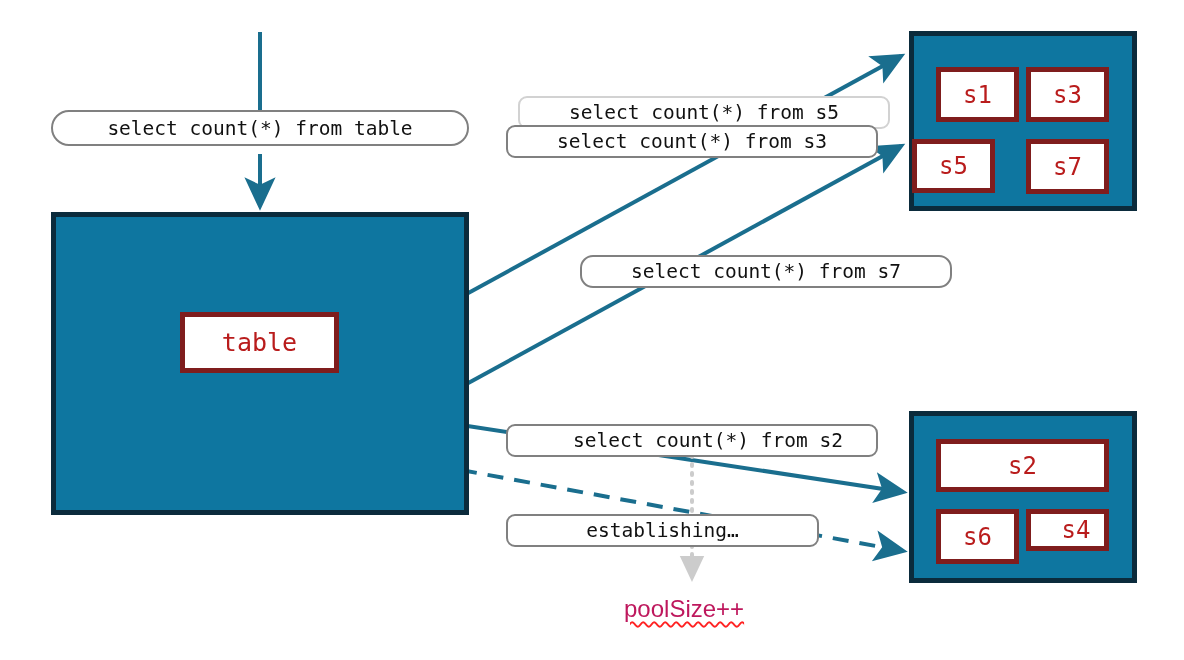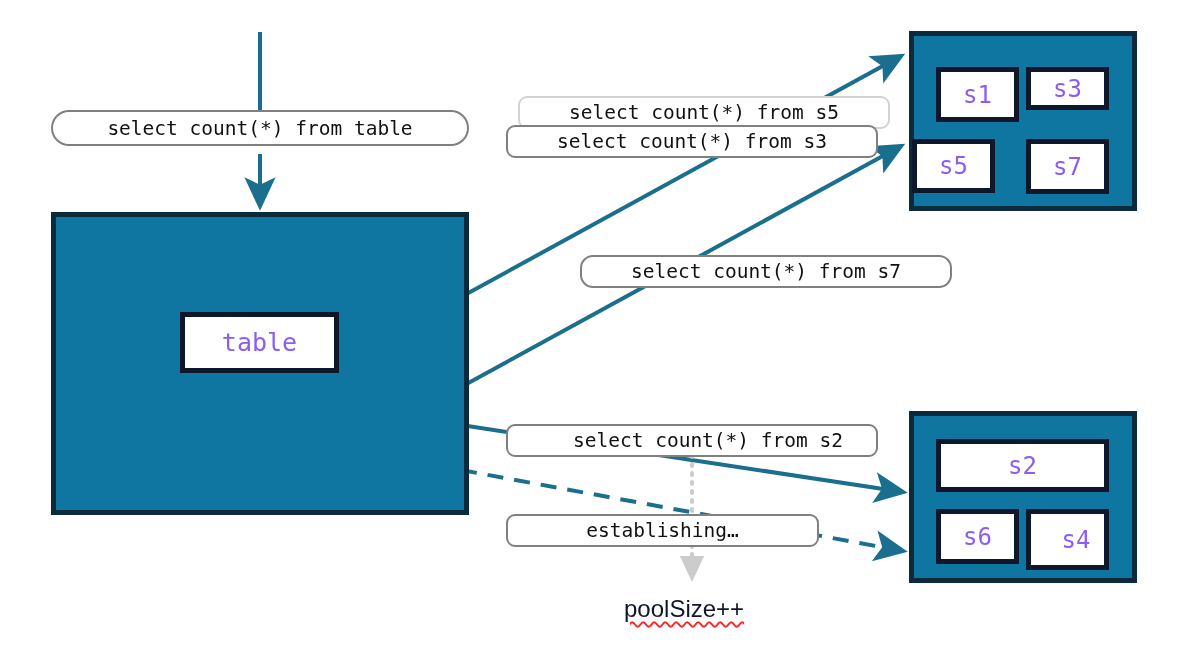--- a/index.html
+++ b/index.html
@@ -31,28 +31,28 @@
     position: absolute;
     background: #0E76A0;
     border: 5px solid #0B2B3C;
     box-sizing: border-box;
   }
 
   
   .node {
     position: absolute;
     background: #ffffff;
-    border: 5px solid #0f172a;
+    border: 5px solid #7f1d1d;
     box-sizing: border-box;
     display: flex;
     align-items: center;
     justify-content: center;
     font-family: "DejaVu Sans Mono", "Liberation Mono", monospace;
     font-size: 25px;
-    color: #8b5cf6;
+    color: #b91c1c;
     letter-spacing: 0px;
   }
   .node.small { font-size: 24px; }
 
   
   .msg {
     position: absolute;
     background: #ffffff;
     border: 2px solid #808080;
     border-radius: 9px;
@@ -70,21 +70,21 @@
     z-index: 3;
     margin-left: 12px;
   }
   .msg.front { z-index: 4; }
 
   
   .annot {
     position: absolute;
     font-family: "Liberation Sans", sans-serif;
     font-size: 24px;
-    color: #0f172a;
+    color: #be185d;
     white-space: nowrap;
     text-decoration: underline wavy #ff2222;
     text-decoration-thickness: 1.5px;
     text-underline-offset: 4px;
   }
 </style>
 </head>
 <body>
 
 <div id="canvas">
@@ -115,29 +115,29 @@
     <line x1="692" y1="455" x2="692" y2="578" stroke="#CCCCCC" stroke-width="4" stroke-dasharray="2 7" stroke-linecap="round" marker-end="url(#arrowGray)"></line>
   </svg>
 
   <div class="pool" style="left:51px; top:212px; width:418px; height:303px;">
   </div>
   <div class="node" style="left:180px; top:312px; width:159px; height:61px;">table</div>
 
   <div class="pool" style="left:909px; top:31px; width:228px; height:180px;">
   </div>
   <div class="node small" style="left:936px; top:67px; width:83px; height:55px;">s1</div>
-  <div class="node small" style="left:1026px; top:67px; width:83px; height:43px;">s3</div>
+  <div class="node small" style="left:1026px; top:67px; width:83px; height:55px;">s3</div>
   <div class="node small" style="left:912px; top:139px; width:83px; height:54px;">s5</div>
   <div class="node small" style="left:1026px; top:139px; width:83px; height:55px;">s7</div>
 
   <div class="pool" style="left:909px; top:411px; width:228px; height:172px;">
   </div>
   <div class="node small" style="left:936px; top:439px; width:173px; height:53px;">s2</div>
   <div class="node small" style="left:936px; top:509px; width:83px; height:55px;">s6</div>
-  <div class="node small" style="left:1026px; top:509px; width:83px; height:61px;padding-left:17px;">s4</div>
+  <div class="node small" style="left:1026px; top:509px; width:83px; height:42px;padding-left:17px;">s4</div>
 
   <div class="msg" style="left:51px; top:110px; width:418px; height:36px;border-radius:18px;">select count(*) from table</div>
 
   <div class="msg faded" style="left:506px; top:96px; width:372px; height:33px;">select count(*) from s5</div>
 
   <div class="msg front" style="left:506px; top:125px; width:372px; height:33px;">select count(*) from s3</div>
 
   <div class="msg front" style="left:580px; top:255px; width:372px; height:33px;border-radius:13px;">select count(*) from s7</div>
 
   <div class="msg front" style="left:506px; top:424px; width:372px; height:33px;padding-left:32px;">select count(*) from s2</div>

